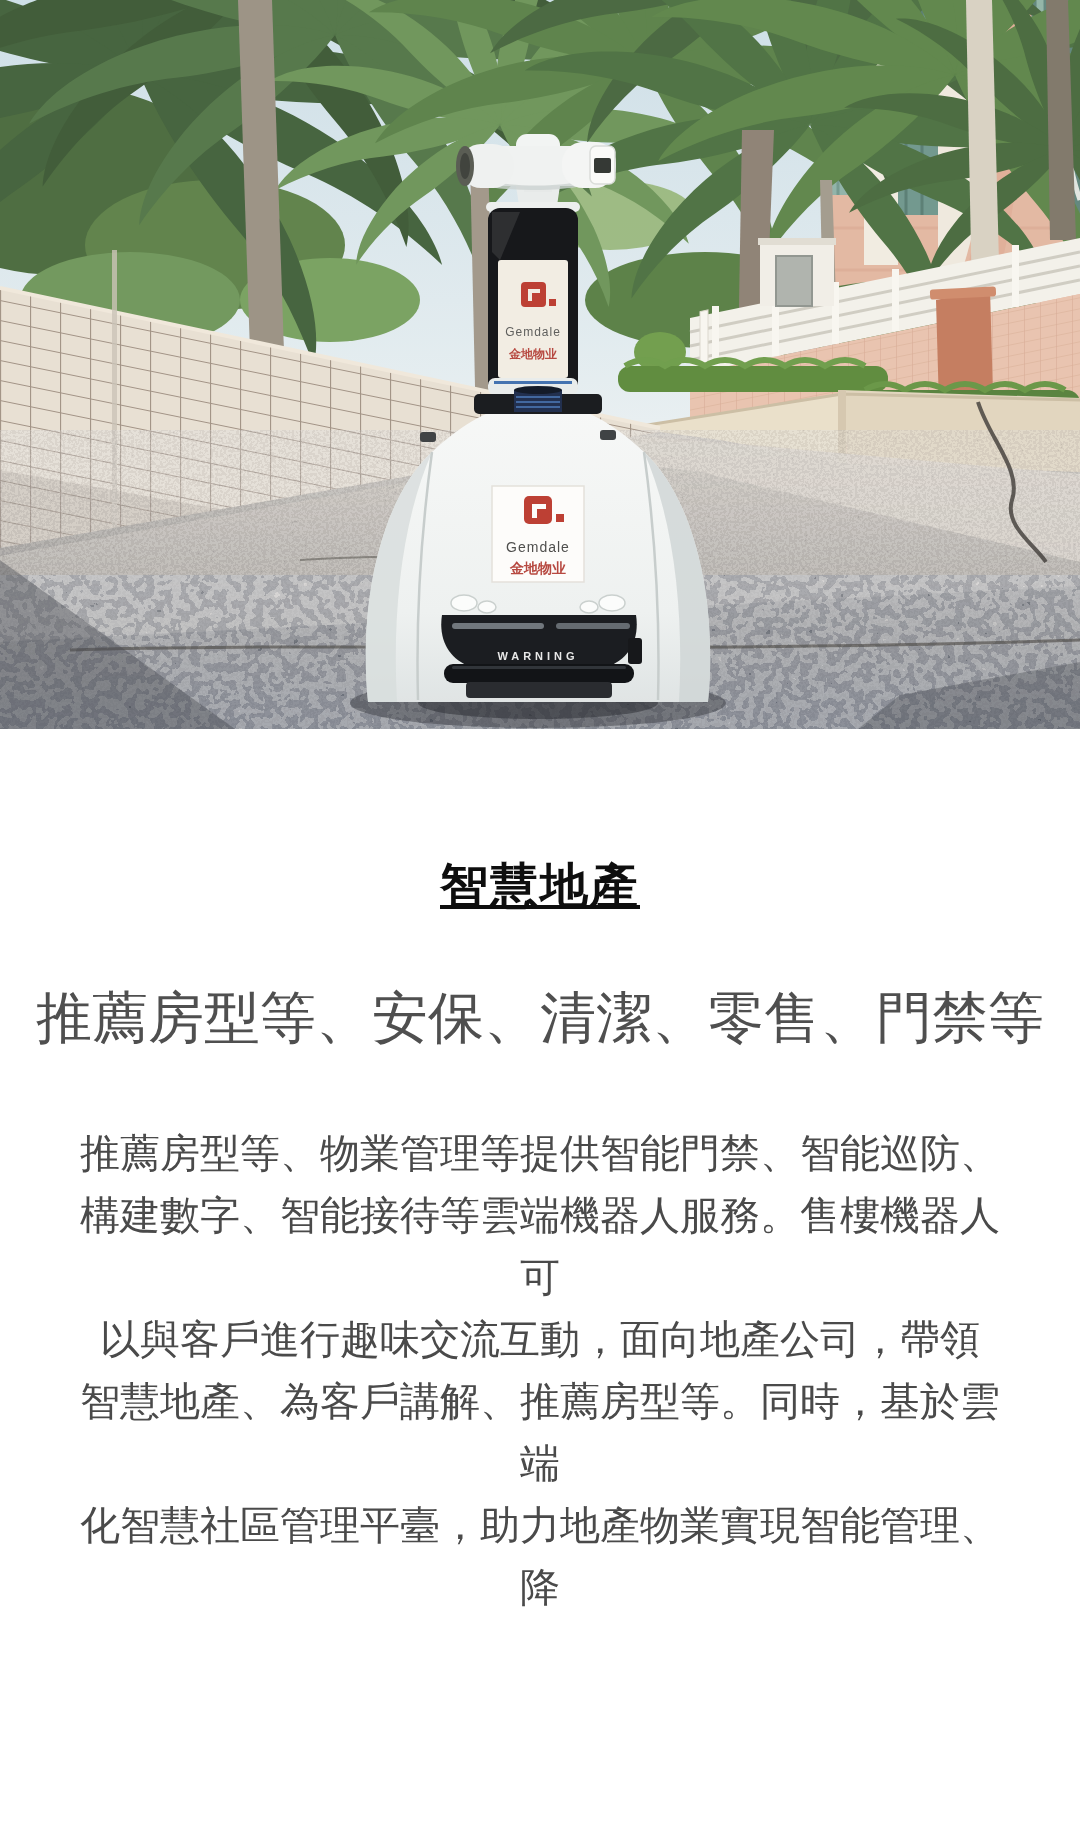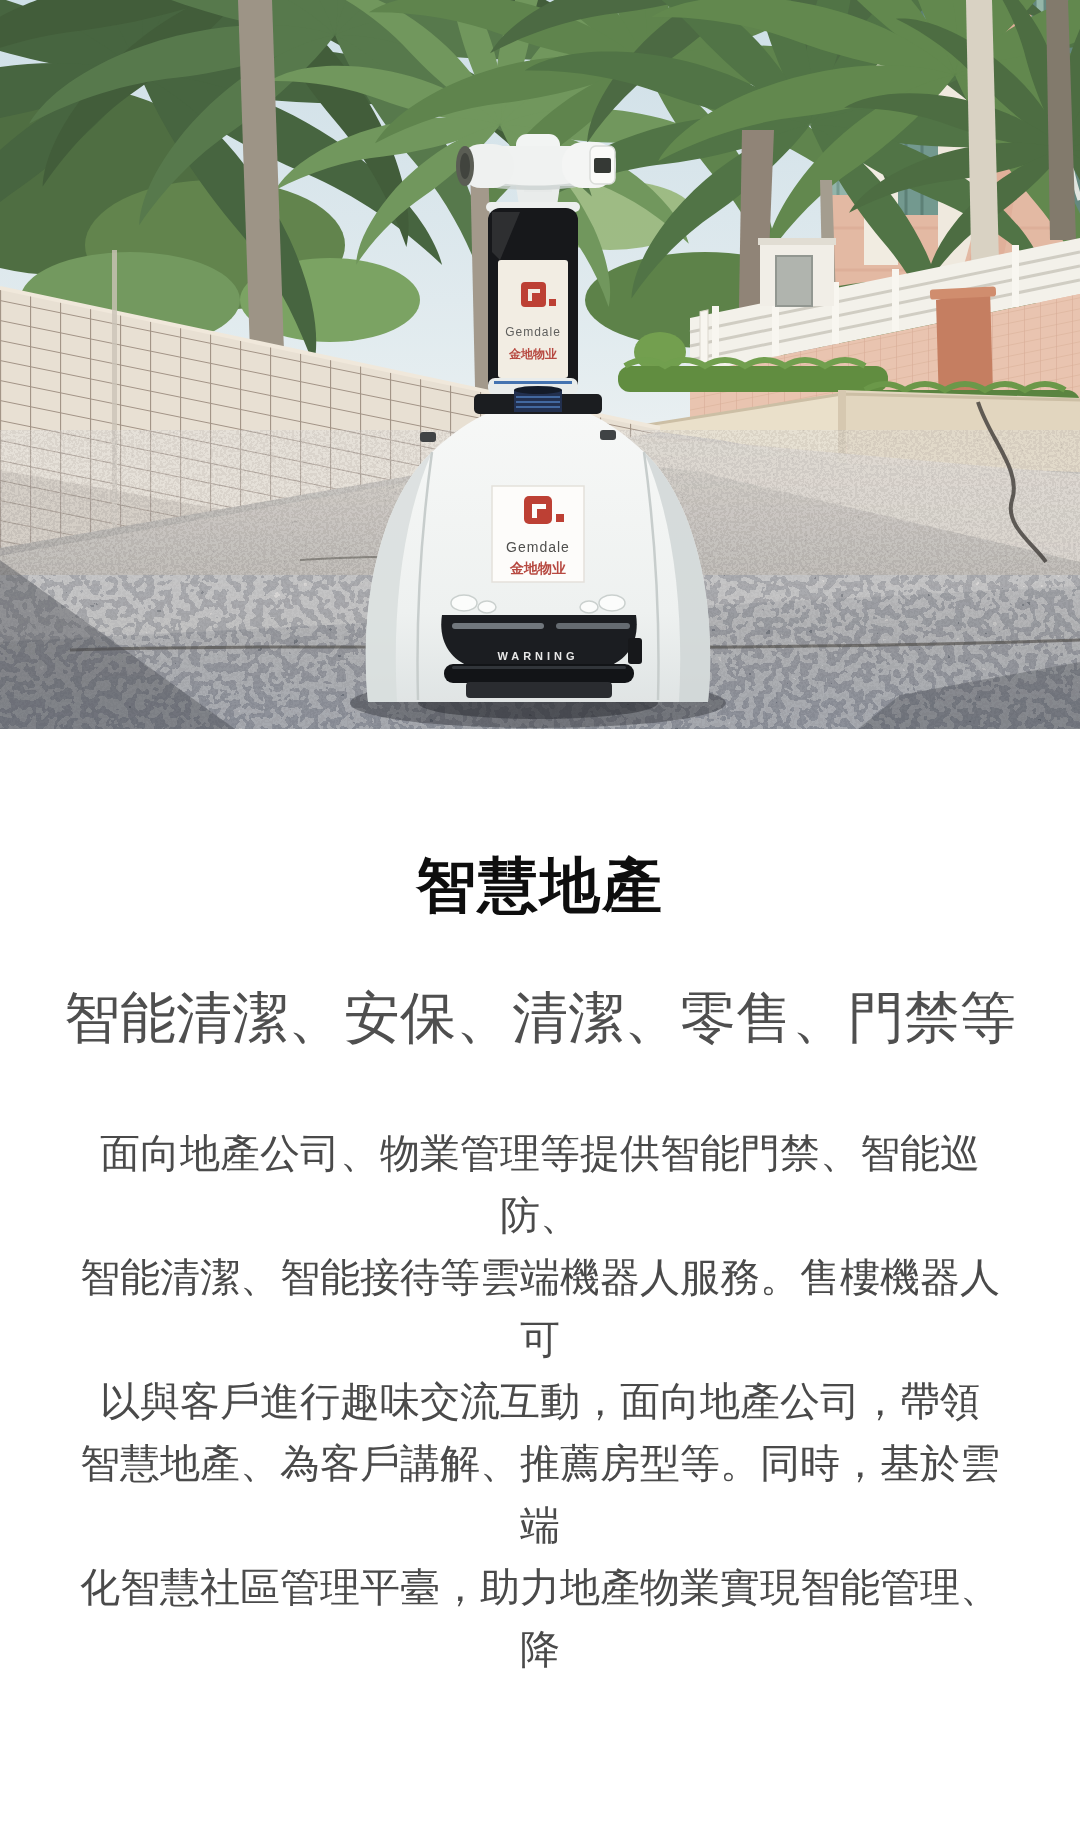--- a/index.html
+++ b/index.html
@@ -5,22 +5,22 @@
   html,body{margin:0;padding:0;background:#ffffff;}
   .page{
     width:1080px;height:1841px;overflow:hidden;background:#ffffff;
     font-family:"Liberation Sans","DejaVu Sans",sans-serif;
     position:relative;
   }
   .photo{width:1080px;height:729px;display:block;background:#dfe8ec;}
   .content{width:1080px;text-align:center;}
   .title{
     margin:121px 0 0 0;
-    font-size:60px;line-height:72px;font-weight:600;
-    color:#0e0e0e;letter-spacing:2px;
+    font-size:48px;line-height:72px;font-weight:600;
+    color:#0e0e0e;letter-spacing:2px;text-decoration:underline;
   }
   .subtitle{margin-top:56px;color:#4f4f4f;font-weight:400;}
   .subtitle .line{font-size:56px;line-height:80px;}
   .paragraph{margin-top:64px;color:#4a4a4a;font-weight:400;padding:0 70px;}
   .paragraph .line{font-size:40px;line-height:62px;}
   svg text{font-family:"Liberation Sans","DejaVu Sans",sans-serif;}
 </style>
 </head>
 <body>
 
@@ -285,26 +285,26 @@
       </g>
     </g>
 
     <rect x="0" y="0" width="1080" height="729" fill="#ffffff" opacity="0.03"></rect>
   </svg>
 
   <div class="content">
     <h1 class="title">智慧地產</h1>
 
     <div class="subtitle">
-      <div class="line">智能清潔、安保、清潔、零售、門禁等</div>
+      <div class="line">推薦房型等、安保、清潔、零售、門禁等</div>
     </div>
 
     <div class="paragraph">
-      <div class="line">面向地產公司、物業管理等提供智能門禁、智能巡防、</div>
-      <div class="line">智能清潔、智能接待等雲端機器人服務。售樓機器人可</div>
+      <div class="line">推薦房型等、物業管理等提供智能門禁、智能巡防、</div>
+      <div class="line">構建數字、智能接待等雲端機器人服務。售樓機器人可</div>
       <div class="line">以與客戶進行趣味交流互動，面向地產公司，帶領</div>
       <div class="line">智慧地產、為客戶講解、推薦房型等。同時，基於雲端</div>
       <div class="line">化智慧社區管理平臺，助力地產物業實現智能管理、降</div>
 
     </div>
   </div>
 
 </div>
 
 </body></html>

